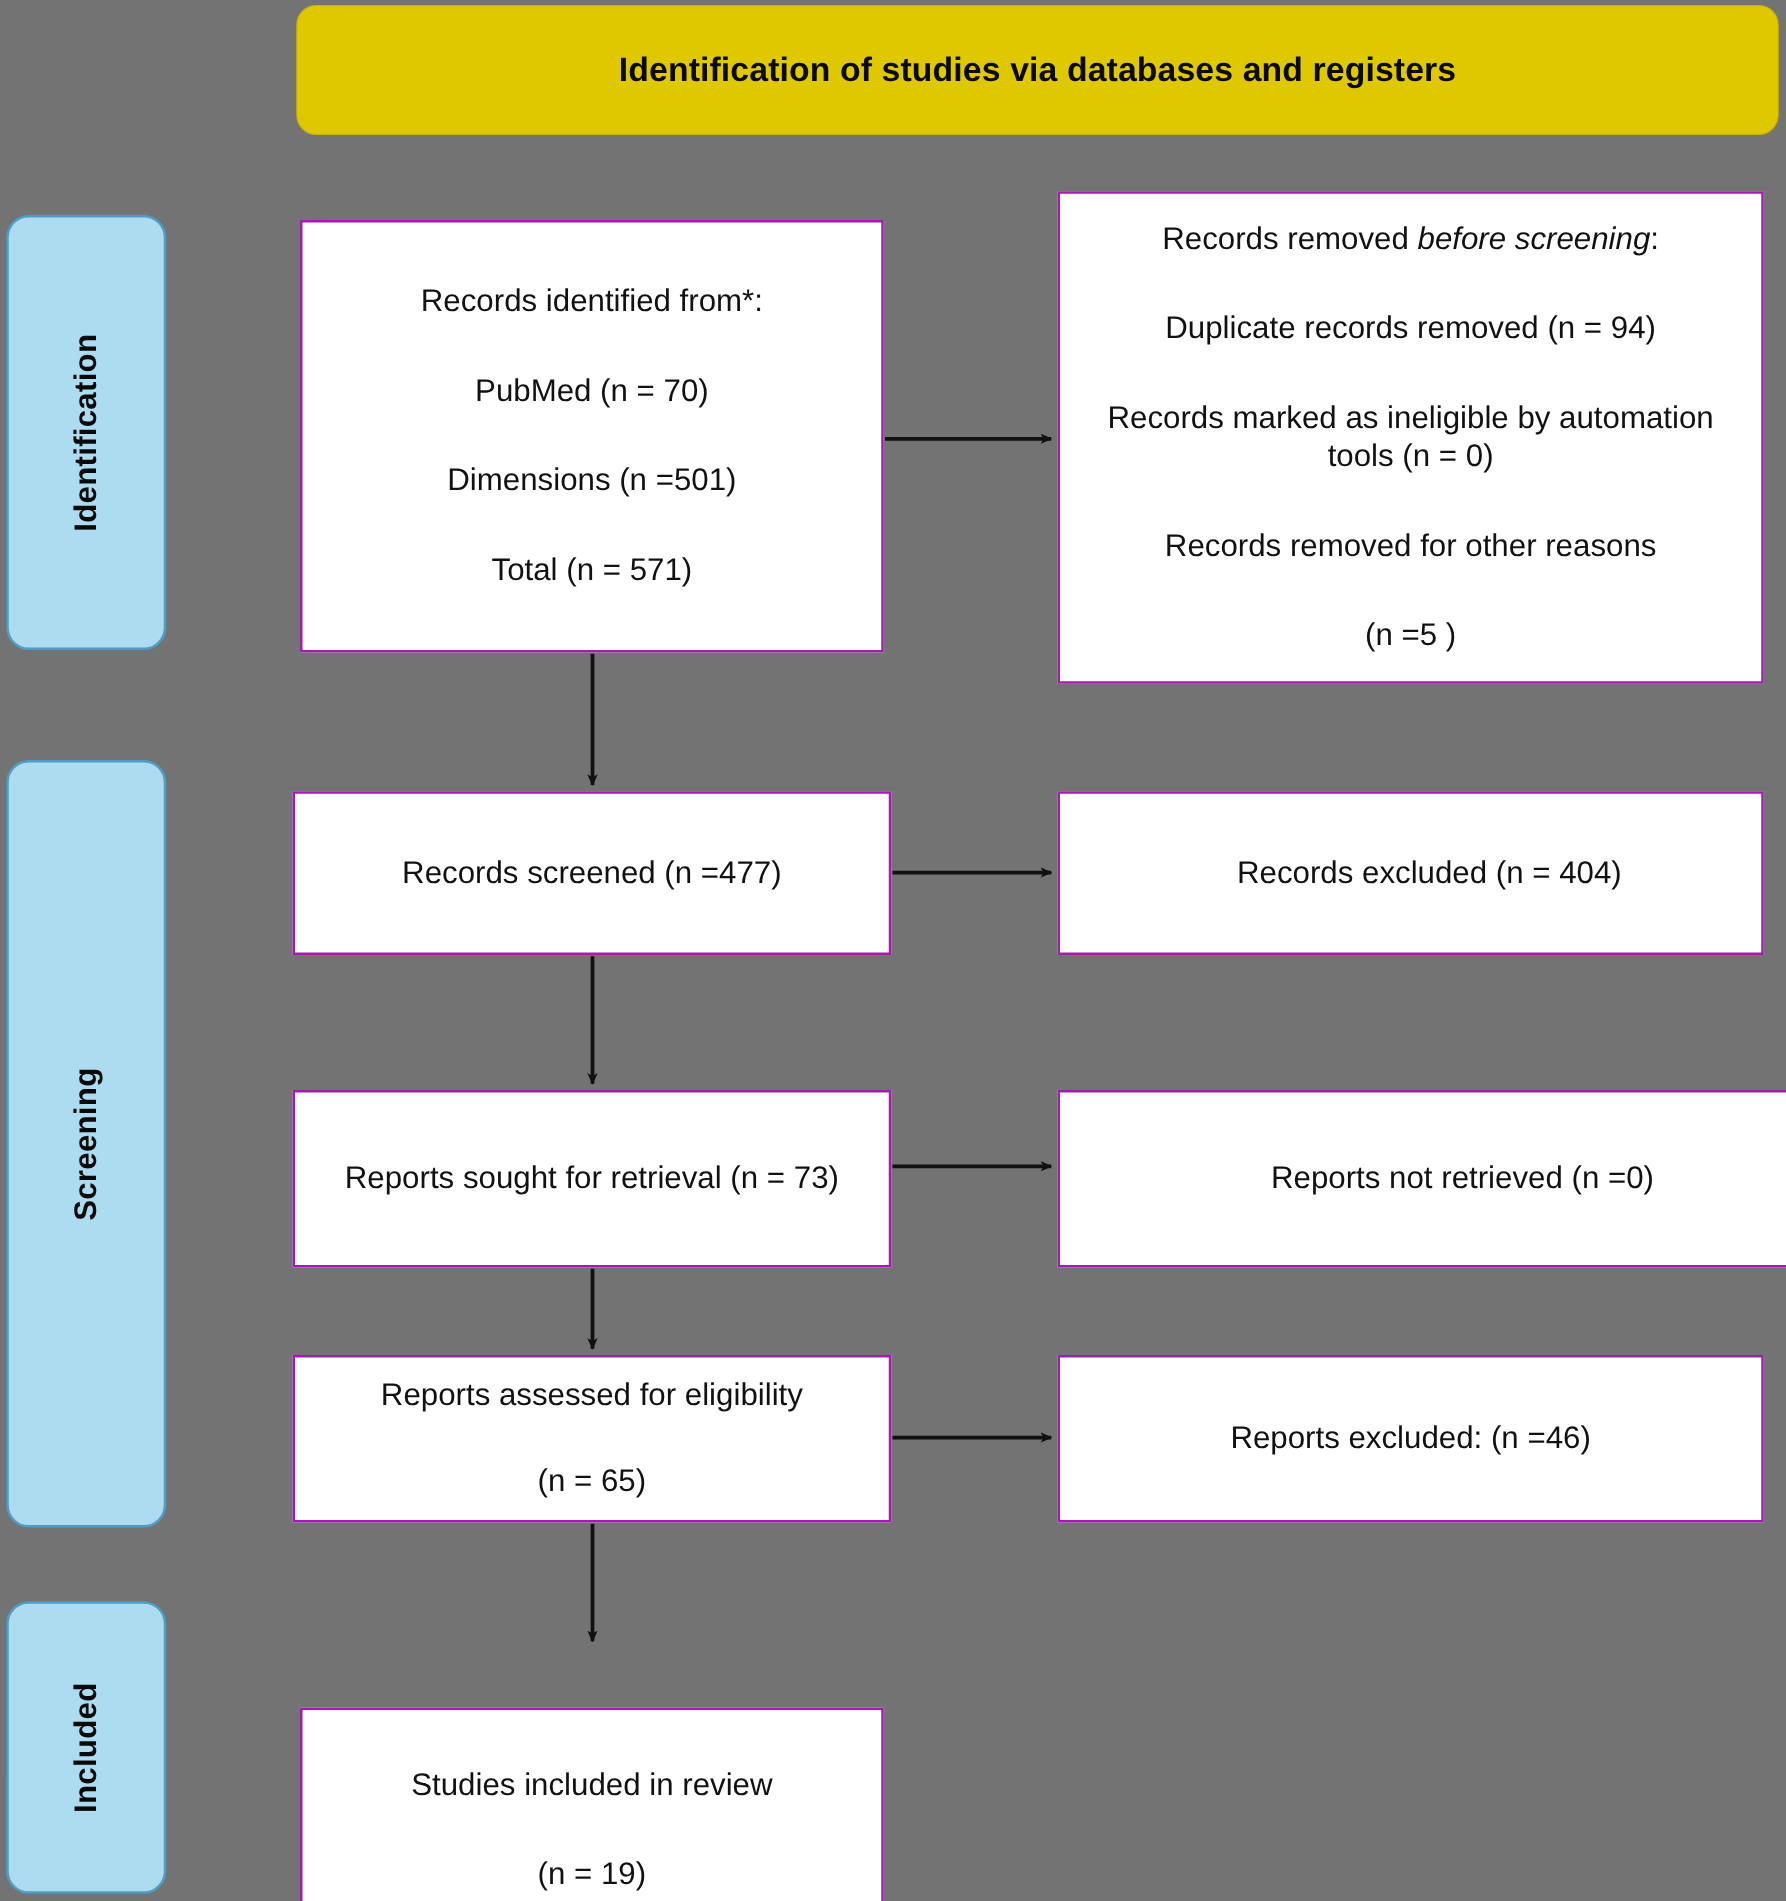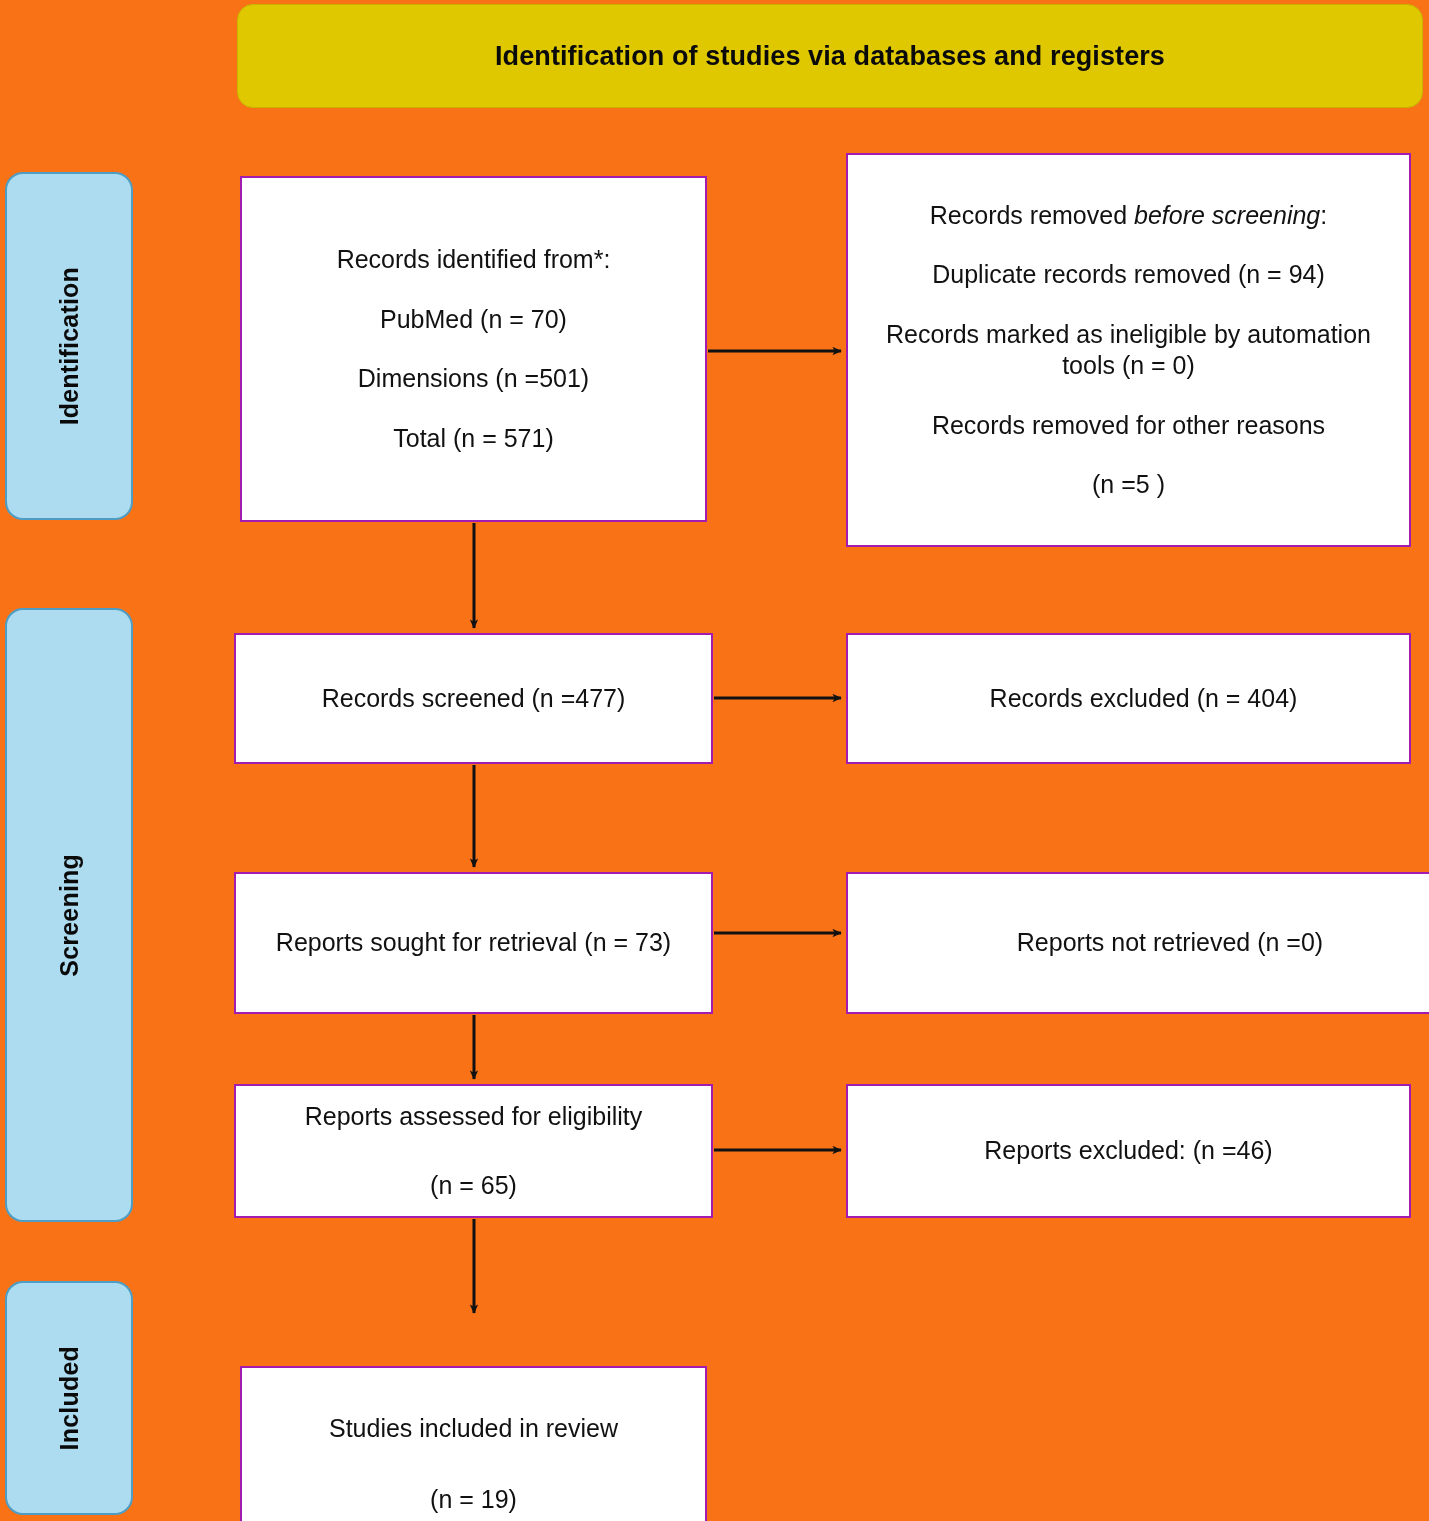--- a/index.html
+++ b/index.html
@@ -9,21 +9,21 @@
     background: #ffffff;
   }
   body {
     font-family: "Liberation Sans", sans-serif;
     color: #000000;
   }
   #prisma-root {
     position: relative;
     width: 1429px;
     height: 1521px;
-    background: #f97316;
+    background: #737373;
     overflow: hidden;
   }
 
   
   .header-banner {
     position: absolute;
     left: 237px;
     top: 4px;
     width: 1186px;
     height: 104px;
@@ -82,21 +82,21 @@
     padding: 6px 14px;
   }
   .flow-line {
     font-size: 25px;
     line-height: 1.26;
     text-align: center;
     color: #111111;
     margin: 0;
     width: 100%;
   }
-  .flow-line + .flow-line { margin-top: 28px; }
+  .flow-line + .flow-line { margin-top: 40px; }
   .flow-line.tight + .flow-line.tight { margin-top: 10px; }
   .flow-line .ital { font-style: italic; }
 
   
   #box-identified       { left: 240px; top: 176px;  width: 467px; height: 346px; }
   #box-screened         { left: 234px; top: 633px;  width: 479px; height: 131px; }
   #box-sought           { left: 234px; top: 872px;  width: 479px; height: 142px; }
   #box-assessed         { left: 234px; top: 1084px; width: 479px; height: 134px; }
   #box-included-studies { left: 240px; top: 1318px; width: 467px; height: 196px; margin-top: 48px; }
 

